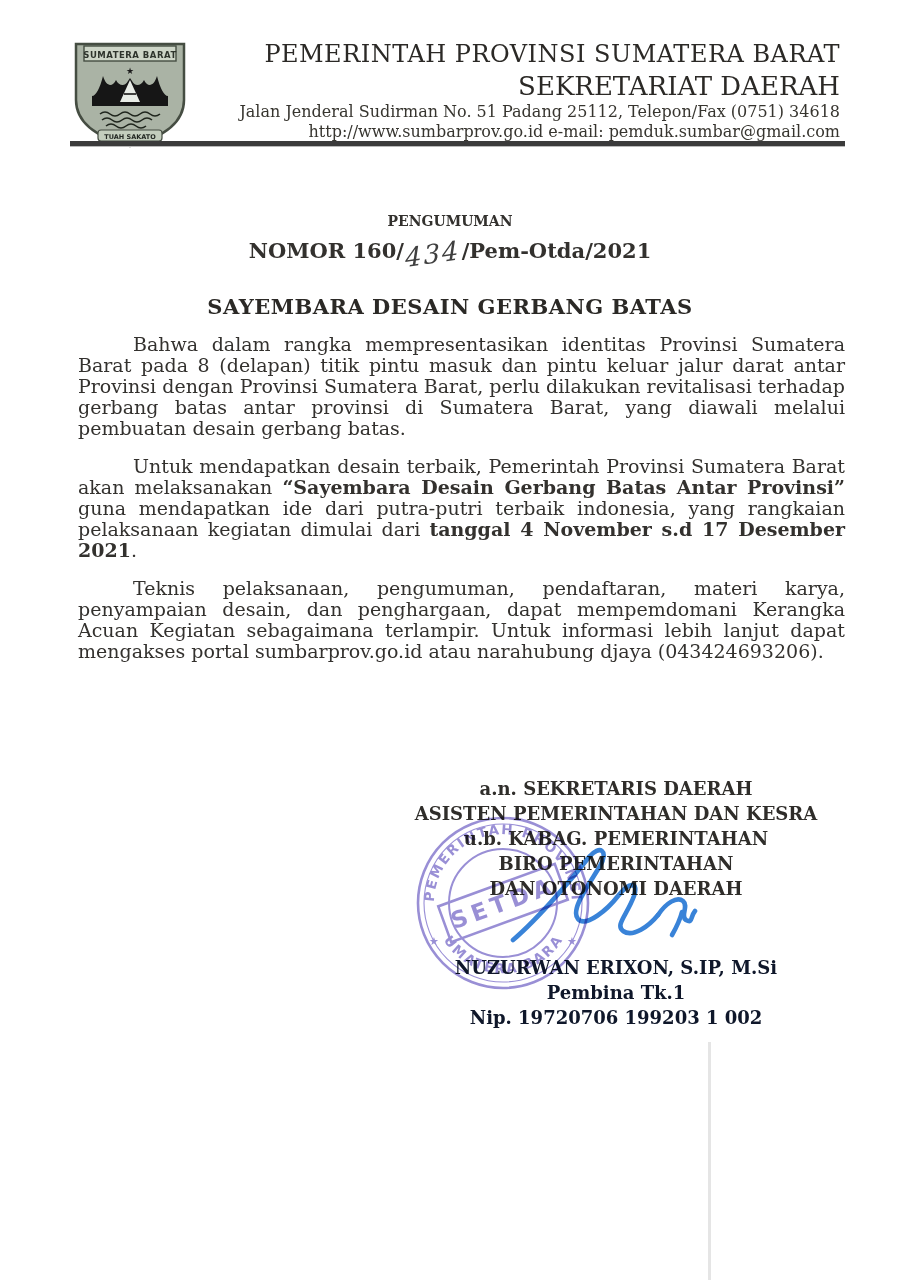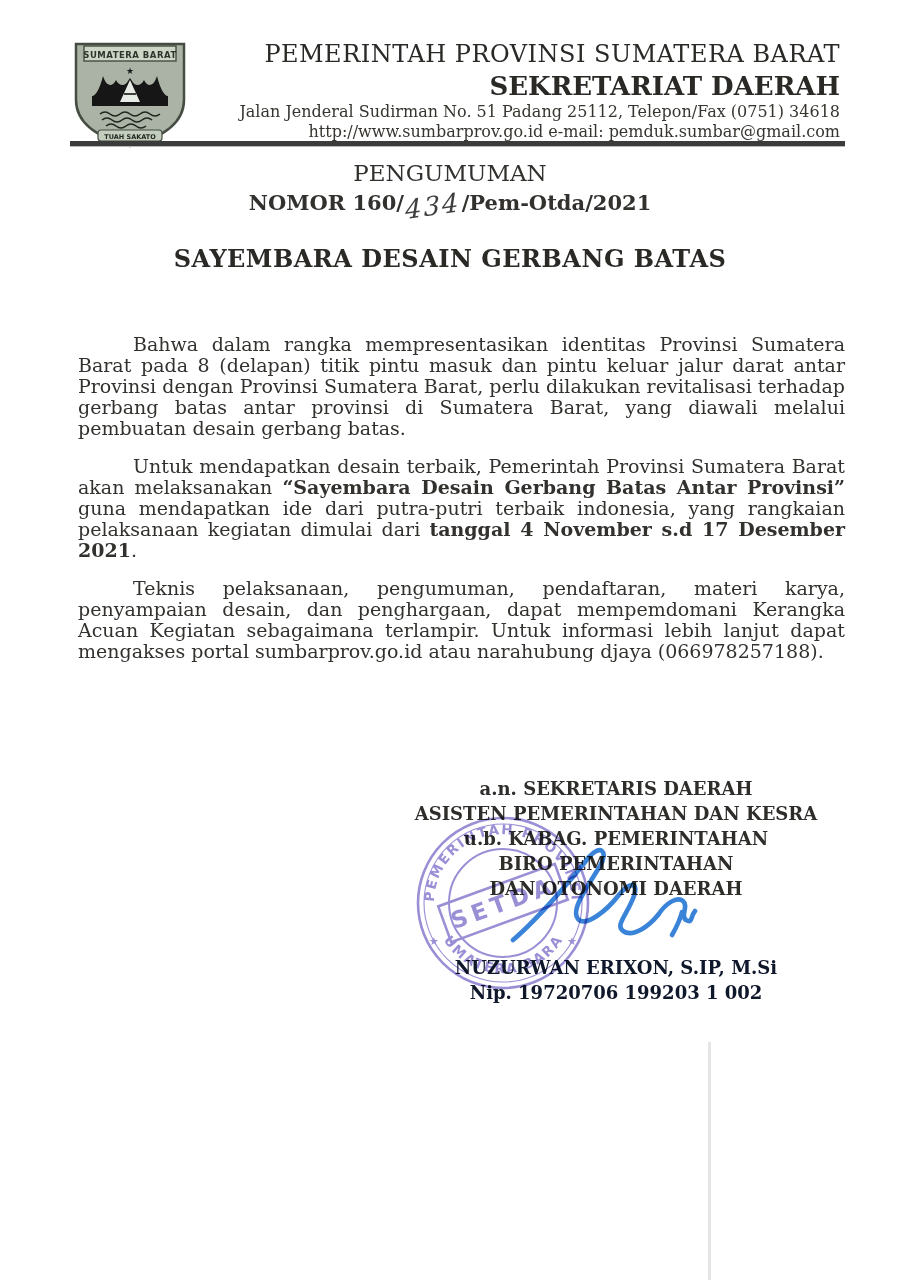--- a/index.html
+++ b/index.html
@@ -10,34 +10,34 @@
     font-family:"DejaVu Serif","Liberation Serif",serif;
     color:#33312e;
     overflow:hidden;
     margin:0 auto;
     padding-left:20px;
   }
   
   .logo{position:absolute;left:70px;top:38px;width:120px;height:112px;}
   .lh-text{position:absolute;left:120px;top:38px;width:720px;text-align:right;}
   .lh-org1{font-size:24px;line-height:32px;letter-spacing:.5px;color:#2b2926;}
-  .lh-org2{font-size:26px;line-height:32px;font-weight:bold;color:#2b2926;}
+  .lh-org2{font-size:26px;line-height:32px;font-weight:normal;color:#2b2926;}
   .lh-addr{font-size:16px;line-height:19.5px;color:#37352f;}
   .lh-rule{position:absolute;left:70px;top:141px;width:775px;height:5px;background:#3b3b3b;box-shadow:0 1px 0 #b9b9b9;}
   
   .title-block{position:absolute;left:0;top:160px;width:900px;text-align:center;}
-  .doc-type{font-size:23px;font-weight:normal;line-height:26px;}
+  .doc-type{font-size:14px;font-weight:bold;line-height:26px;margin-top:48px;}
   .doc-number{font-size:21px;font-weight:bold;line-height:30px;}
   .handwritten{
     display:inline-block;font-weight:normal;font-style:italic;
     font-size:26px;letter-spacing:2px;color:#3f3f3f;
     transform:translateY(5px) rotate(-8deg) skewX(-6deg);
     padding:0 1px;
   }
-  .subject{margin-top:24px;font-size:24px;font-weight:bold;line-height:34px;letter-spacing:.5px;color:#2b2926;}
+  .subject{margin-top:24px;font-size:21px;font-weight:bold;line-height:34px;letter-spacing:.5px;color:#2b2926;}
   
   .body-text{position:absolute;left:78px;top:334px;width:767px;font-size:19px;line-height:21px;text-align:justify;}
   .body-text p{margin:0 0 17px 0;text-indent:55px;}
   .body-text b{font-weight:bold;}
   
   .sig-block{position:absolute;left:386px;top:754px;width:460px;text-align:center;font-size:18px;font-weight:bold;line-height:25px;color:#2f2d2a;margin-top:22px;}
   .sig-name-block{position:absolute;left:386px;top:955px;width:460px;text-align:center;font-size:18px;font-weight:bold;line-height:25px;color:#0f172a;}
   .stamp{position:absolute;left:413px;top:813px;width:180px;height:180px;mix-blend-mode:multiply;opacity:.88;z-index:3;}
   .autograph{position:absolute;left:505px;top:845px;width:200px;height:100px;mix-blend-mode:multiply;opacity:.95;z-index:4;}
   
@@ -75,21 +75,21 @@
     <div class="doc-type">PENGUMUMAN</div>
     <div class="doc-number"><span>NOMOR 160/</span><span class="handwritten">434</span><span>/Pem-Otda/2021</span></div>
     <div class="subject">
       <div>SAYEMBARA DESAIN GERBANG BATAS</div>
     </div>
   </div>
 
   <div class="body-text">
     <p><span>Bahwa dalam rangka mempresentasikan identitas Provinsi Sumatera Barat pada 8 (delapan) titik pintu masuk dan pintu keluar jalur darat antar Provinsi dengan Provinsi Sumatera Barat, perlu dilakukan revitalisasi terhadap gerbang batas antar provinsi di Sumatera Barat, yang diawali melalui pembuatan desain gerbang batas.</span></p>
     <p><span>Untuk mendapatkan desain terbaik, Pemerintah Provinsi Sumatera Barat akan melaksanakan </span><b>“Sayembara Desain Gerbang Batas Antar Provinsi”</b><span> guna mendapatkan ide dari putra-putri terbaik indonesia, yang rangkaian pelaksanaan kegiatan dimulai dari </span><b>tanggal 4 November s.d 17 Desember 2021</b><span>.</span></p>
-    <p><span>Teknis pelaksanaan, pengumuman, pendaftaran, materi karya, penyampaian desain, dan penghargaan, dapat mempemdomani Kerangka Acuan Kegiatan sebagaimana terlampir. Untuk informasi lebih lanjut dapat mengakses portal sumbarprov.go.id atau narahubung djaya (066978257188).</span></p>
+    <p><span>Teknis pelaksanaan, pengumuman, pendaftaran, materi karya, penyampaian desain, dan penghargaan, dapat mempemdomani Kerangka Acuan Kegiatan sebagaimana terlampir. Untuk informasi lebih lanjut dapat mengakses portal sumbarprov.go.id atau narahubung djaya (043424693206).</span></p>
   </div>
 
   <div class="sig-block">
     <div>a.n. SEKRETARIS DAERAH</div>
     <div>ASISTEN PEMERINTAHAN DAN KESRA</div>
     <div>u.b. KABAG. PEMERINTAHAN</div>
     <div>BIRO PEMERINTAHAN</div>
     <div>DAN OTONOMI DAERAH</div>
   </div>
 
@@ -118,17 +118,18 @@
   <svg class="autograph" viewBox="0 0 200 100">
     <g stroke="#2e7cd6" stroke-width="4.6" fill="none" stroke-linecap="round" stroke-linejoin="round">
       <path d="M 8 95 C 35 72 70 30 84 12 C 95 -1 104 6 95 21 C 83 41 65 65 73 74 C 81 83 103 64 113 51 C 124 37 134 36 129 51 C 122 70 110 80 118 86 C 128 93 144 81 153 70"></path>
       <path d="M 153 70 C 161 58 172 51 178 56 C 184 61 175 71 181 75 C 188 79 185 72 190 66"></path>
       <path d="M 177 67 C 175 75 171 83 167 90"></path>
     </g>
   </svg>
 
   <div class="sig-name-block">
     <div>NUZURWAN ERIXON, S.IP, M.Si</div>
+    <div>Pembina Tk.1</div>
     <div>Nip. 19720706 199203 1 002</div>
   </div>
 
   <div class="artifact"></div>
 </div>
 
 </body></html>

